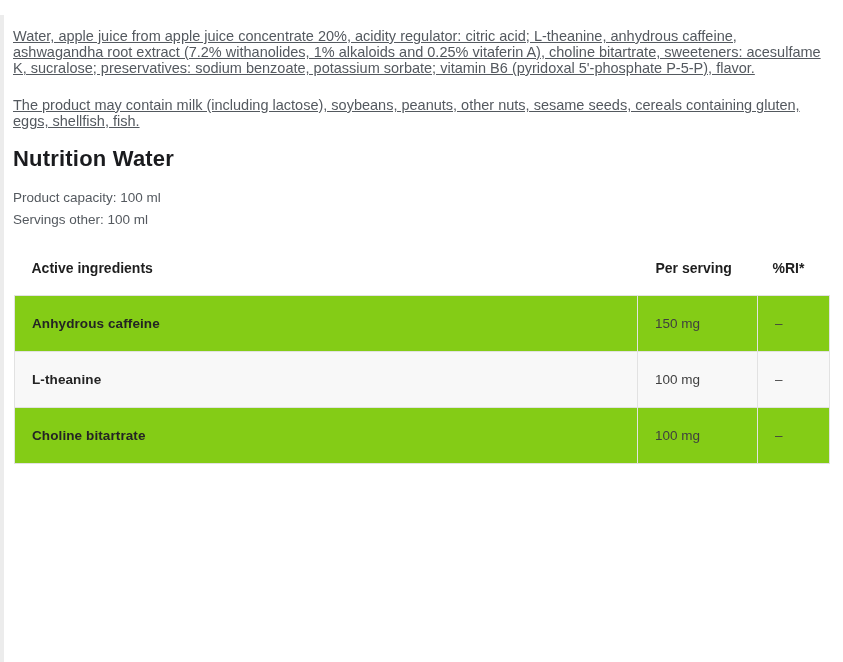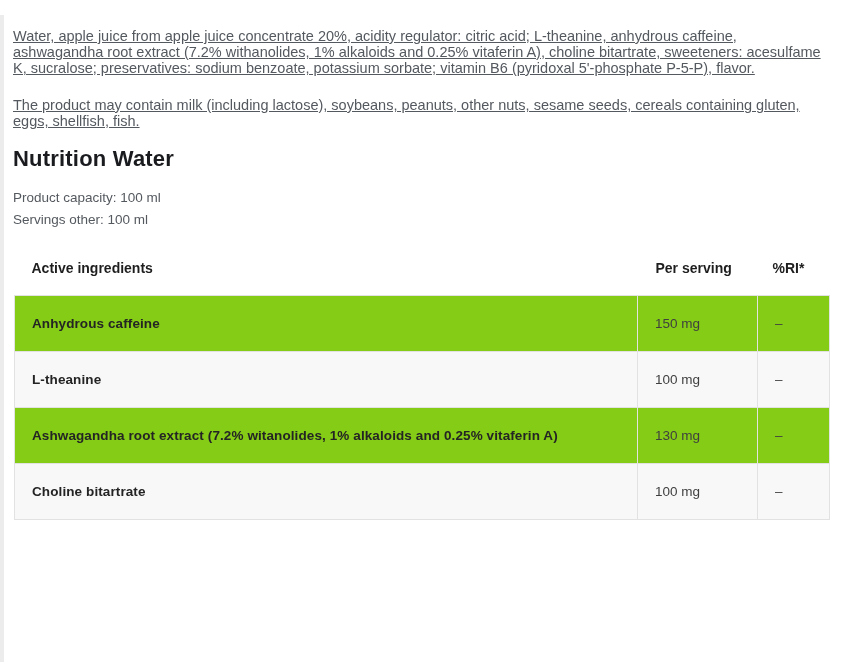--- a/index.html
+++ b/index.html
@@ -143,25 +143,20 @@
           <td class="cell-ingredient">Anhydrous caffeine</td>
           <td class="cell-serving">150 mg</td>
           <td class="cell-ri">–</td>
         </tr>
         <tr>
           <td class="cell-ingredient">L-theanine</td>
           <td class="cell-serving">100 mg</td>
           <td class="cell-ri">–</td>
         </tr>
         <tr>
-          <td class="cell-ingredient">Ashwagandha root extract (7.2% witanolides, 1% alkaloids and 0.25% vitaferin A)</td>
-          <td class="cell-serving">130 mg</td>
-          <td class="cell-ri">–</td>
-        </tr>
-        <tr>
           <td class="cell-ingredient">Choline bitartrate</td>
           <td class="cell-serving">100 mg</td>
           <td class="cell-ri">–</td>
         </tr>
       </tbody>
     </table>
   </section>
 
 </div>
 

